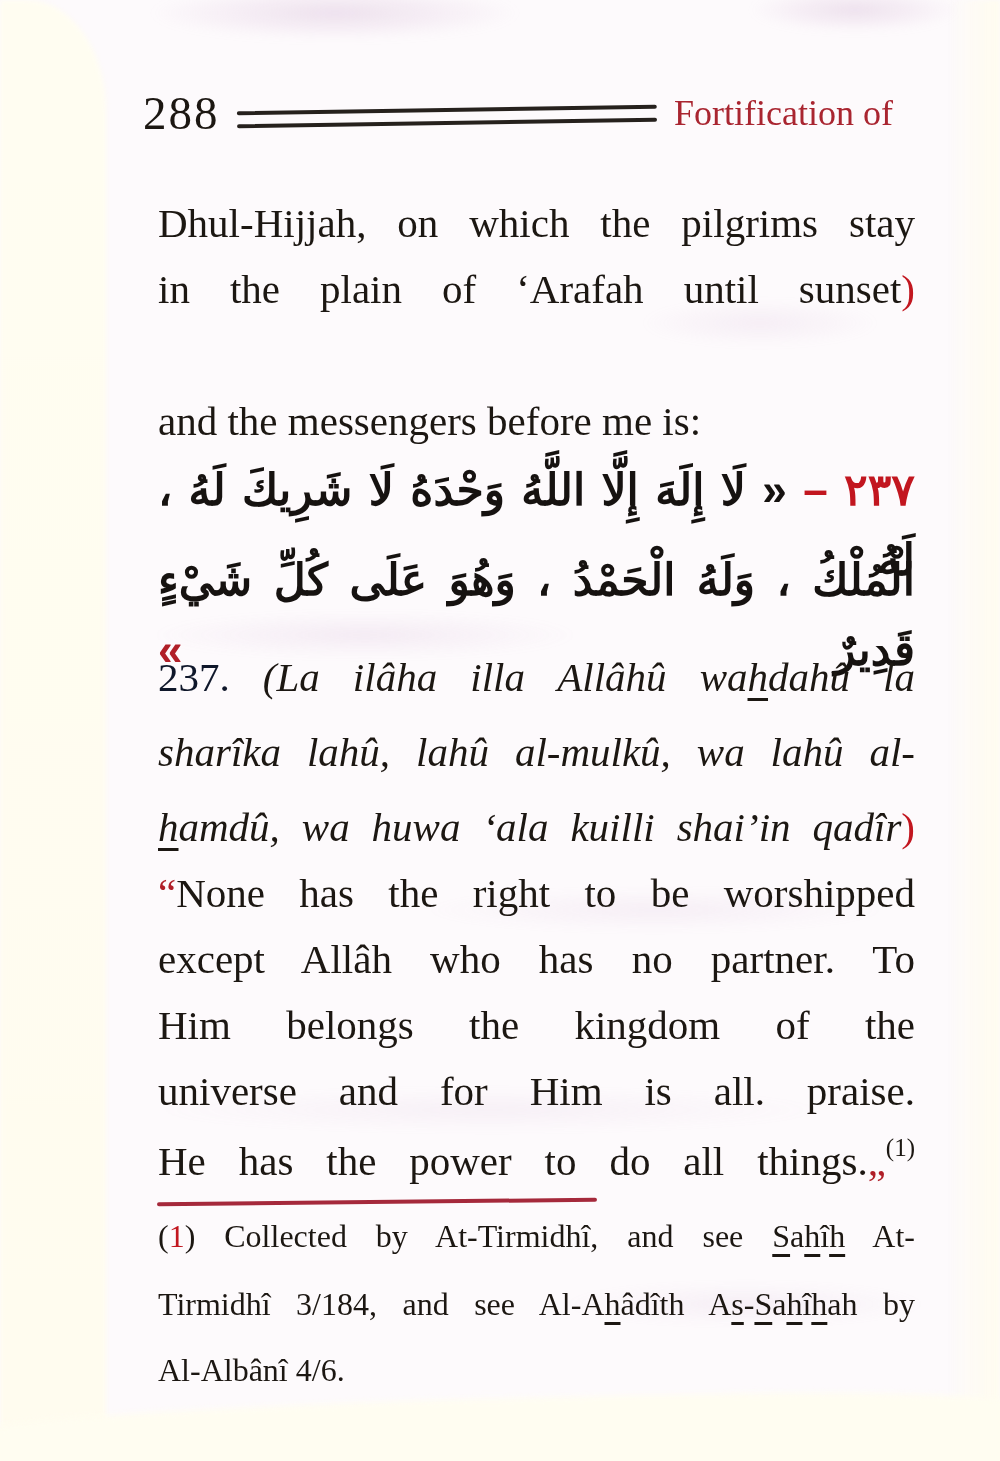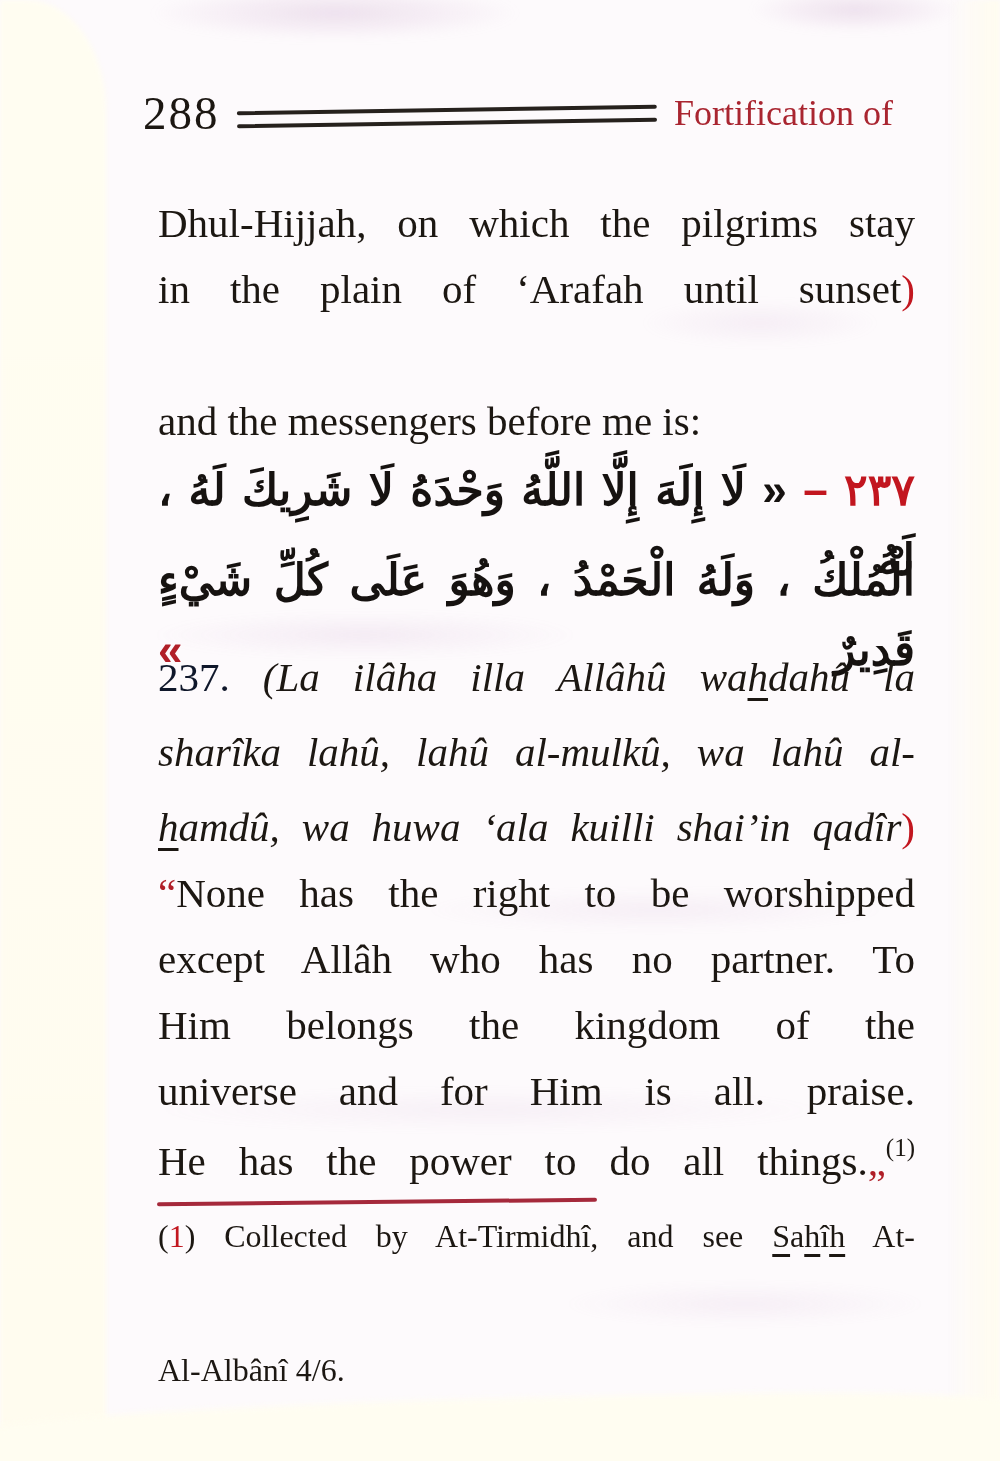--- a/index.html
+++ b/index.html
@@ -94,15 +94,16 @@
   <div class="line tr jl" style="top:802px"><u>h</u><span>amdû, wa huwa ‘ala kuilli shai’in qadîr</span><span class="bright" style="font-style:normal">)</span></div>
 
   <div class="line jl" style="top:868px"><span class="red">“</span><span>None has the right to be worshipped</span></div>
   <div class="line jl" style="top:934px">except Allâh who has no partner. To</div>
   <div class="line jl" style="top:1000px">Him belongs the kingdom of the</div>
   <div class="line jl" style="top:1066px">universe and for Him is all. praise.</div>
   <div class="line jl" style="top:1132px"><span>He has the power to do all things.</span><span class="red">„</span><sup class="ref">(1)</sup></div>
 
   <div class="fnrule"></div>
   <div class="line fn jl" style="top:1216px"><span>(</span><span class="bright">1</span><span>) Collected by At-Tirmidhî, and see </span><span class="it"><u>S</u><span>a</span><u>h</u><span>î</span><u>h</u></span><span> At-</span></div>
+  <div class="line fn jl" style="top:1284px"><span>Tirmidhî 3/184, and see </span><span class="it"><span>Al-A</span><u>h</u><span>âdîth A</span><u>s</u><span>-</span><u>S</u><span>a</span><u>h</u><span>î</span><u>h</u><span>ah</span></span><span> by</span></div>
   <div class="line fn" style="top:1350px">Al-Albânî 4/6.</div>
 
 </div>
 
 </body></html>

